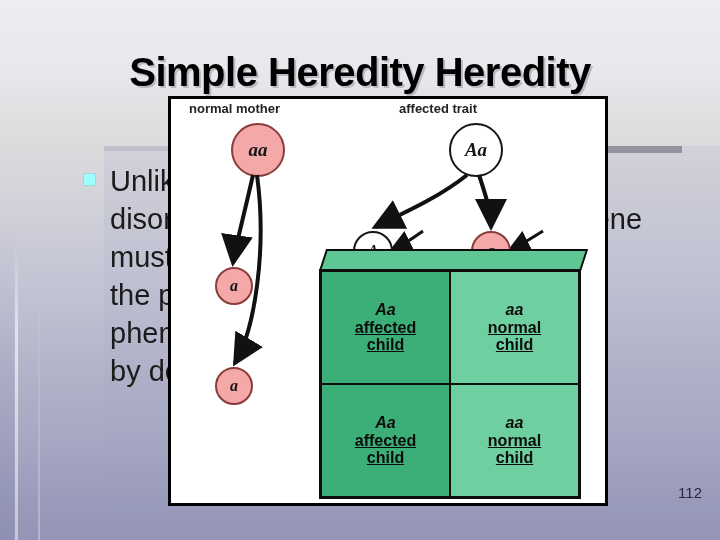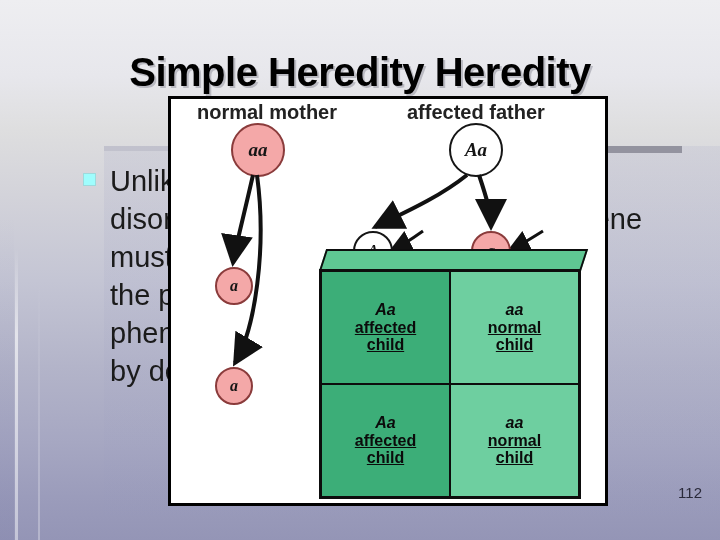--- a/index.html
+++ b/index.html
@@ -59,22 +59,22 @@
   }
   #bullet-text div{white-space:pre;}
 
   
   #picture{
     position:absolute;left:168px;top:96px;width:440px;height:410px;
     background:#ffffff;border:3px solid #000000;box-sizing:border-box;
     overflow:hidden;
   }
   .parent-label{
-    position:absolute;top:2px;font-size:20px;font-weight:bold;color:#222;
-    font-family:"Liberation Sans","DejaVu Sans",sans-serif;white-space:nowrap;margin-left:8px;
+    position:absolute;top:2px;font-size:13px;font-weight:bold;color:#222;
+    font-family:"Liberation Sans","DejaVu Sans",sans-serif;white-space:nowrap;
   }
   #lbl-mother{left:18px;}
   #lbl-father{left:228px;}
 
   .circ{
     position:absolute;border-radius:50%;
     border:2px solid #3a2020;
     display:flex;align-items:center;justify-content:center;
     font-style:italic;font-weight:bold;color:#151515;
     font-family:"Liberation Serif","DejaVu Serif",serif;
@@ -149,21 +149,21 @@
       <div>must be present in a heterozygote for</div>
       <div>the person to express the abnormal</div>
       <div>phenotype, so the trait is inherited</div>
       <div>by dominant transmission.</div>
     </div>
   </div>
 
   <div id="picture">
 
     <div class="parent-label" id="lbl-mother">normal mother</div>
-    <div class="parent-label" id="lbl-father">affected father</div>
+    <div class="parent-label" id="lbl-father">affected trait</div>
 
     <div class="circ pink" id="p-mother">aa</div>
     <div class="circ white" id="p-father">Aa</div>
 
     <svg class="arrows" viewBox="0 0 440 410">
       <defs>
         <marker id="ah" markerWidth="9" markerHeight="9" refX="7" refY="4" orient="auto">
           <path d="M0,0 L8,4 L0,8 z" fill="#111"></path>
         </marker>
       </defs>

